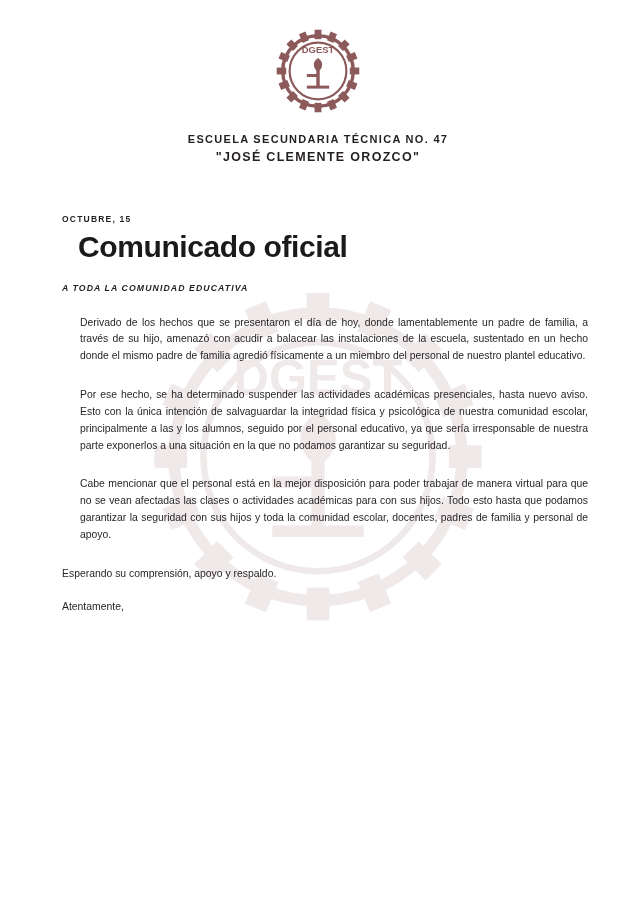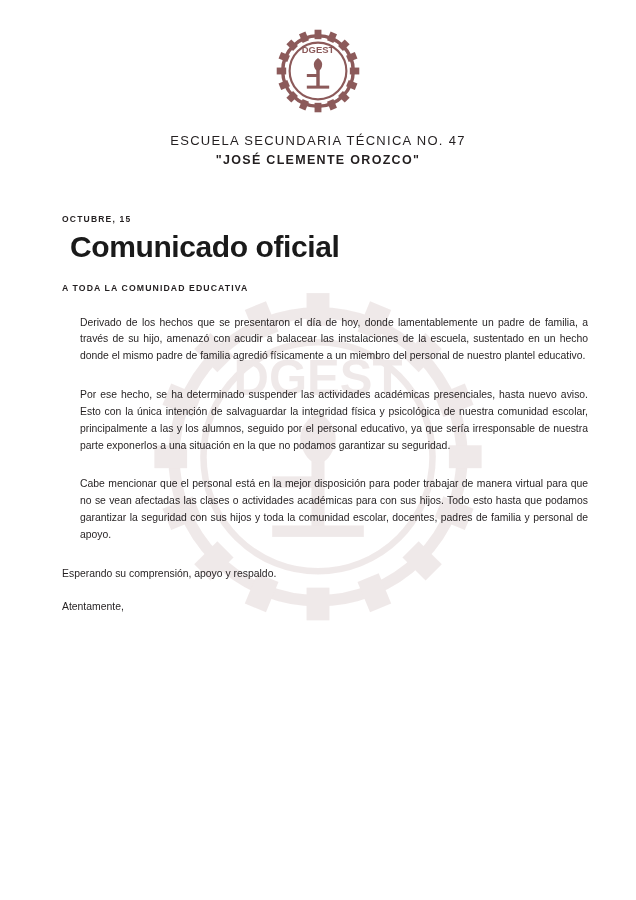--- a/index.html
+++ b/index.html
@@ -57,22 +57,22 @@
   
   .school-block {
     position: absolute;
     left: 0;
     right: 0;
     top: 132px;
     text-align: center;
     z-index: 2;
   }
   .school-name {
-    font-size: 13px;
-    font-weight: normal;
+    font-size: 11px;
+    font-weight: bold;
     letter-spacing: 1.3px;
     color: #231f20;
     line-height: 1.45;
     text-align: center;
   }
   .school-subname {
     font-size: 12.5px;
     font-weight: bold;
     letter-spacing: 1.3px;
     color: #231f20;
@@ -94,30 +94,31 @@
     letter-spacing: 1.2px;
     color: #231f20;
     margin-bottom: 7px;
   }
 
   .doc-title {
     font-size: 30px;
     font-weight: bold;
     letter-spacing: -0.4px;
     color: #1a1a1a;
-    margin: 0 0 20px 8px;
+    margin: 0 0 20px 16px;
     line-height: 1.05;
   }
 
   .addressee {
     font-size: 8.7px;
     font-weight: bold;
     letter-spacing: 1.1px;
     color: #231f20;
     margin-bottom: 22px;
+    font-style: italic;
   }
 
   .para {
     font-size: 10.4px;
     line-height: 1.62;
     text-align: justify;
     color: #231f20;
     margin: 0 0 22px 18px;
   }
   .para:last-of-type { margin-bottom: 0; }

